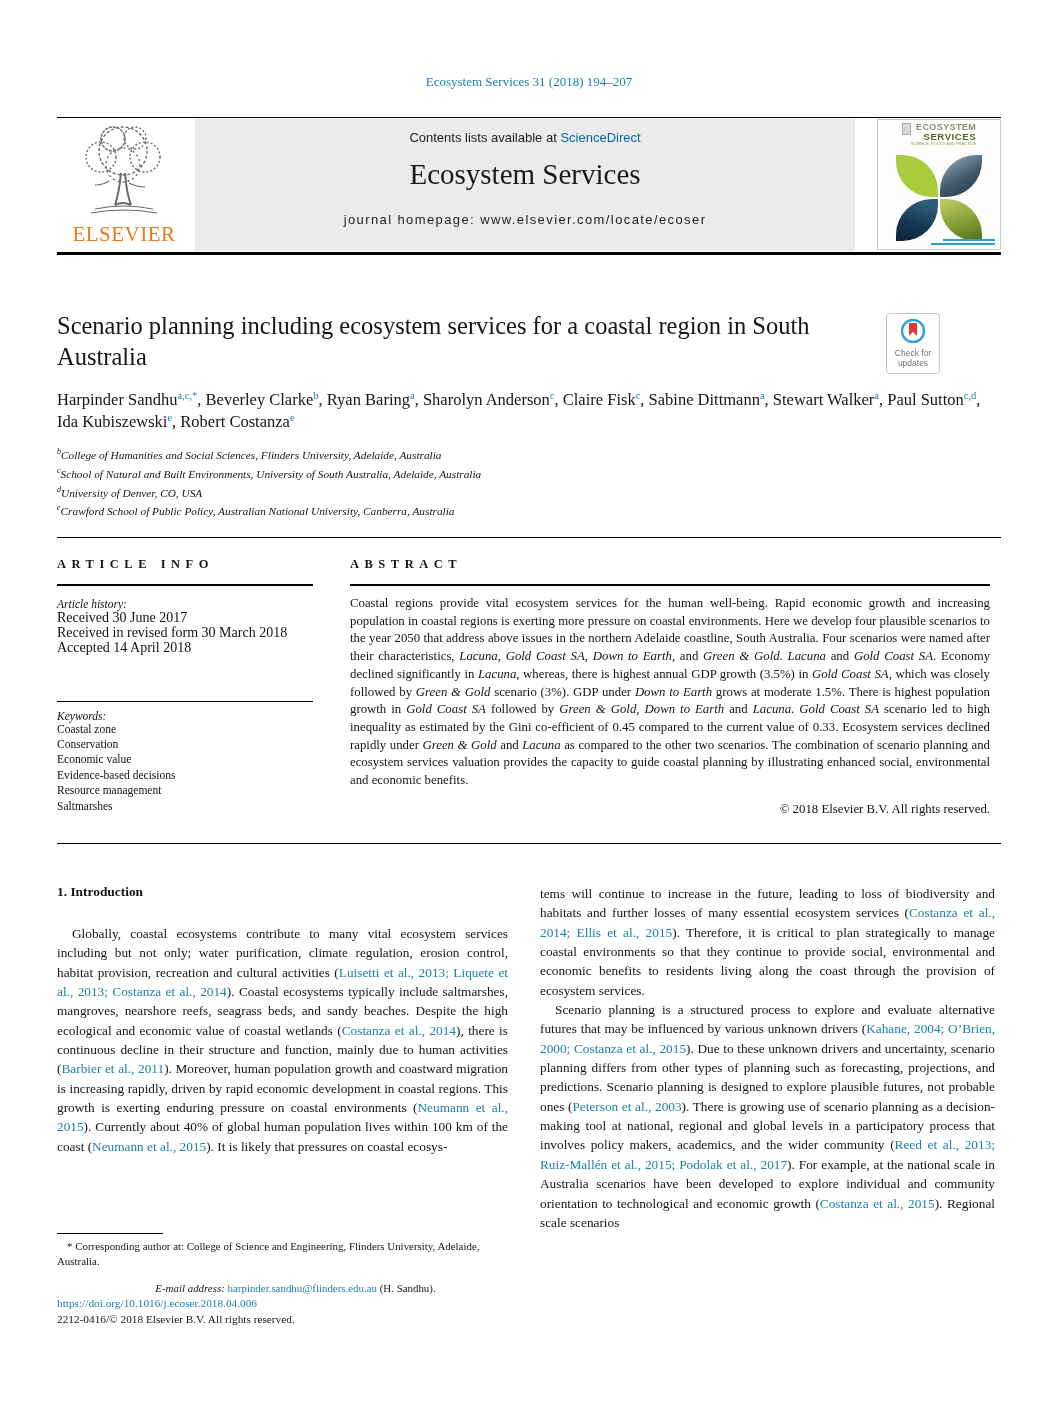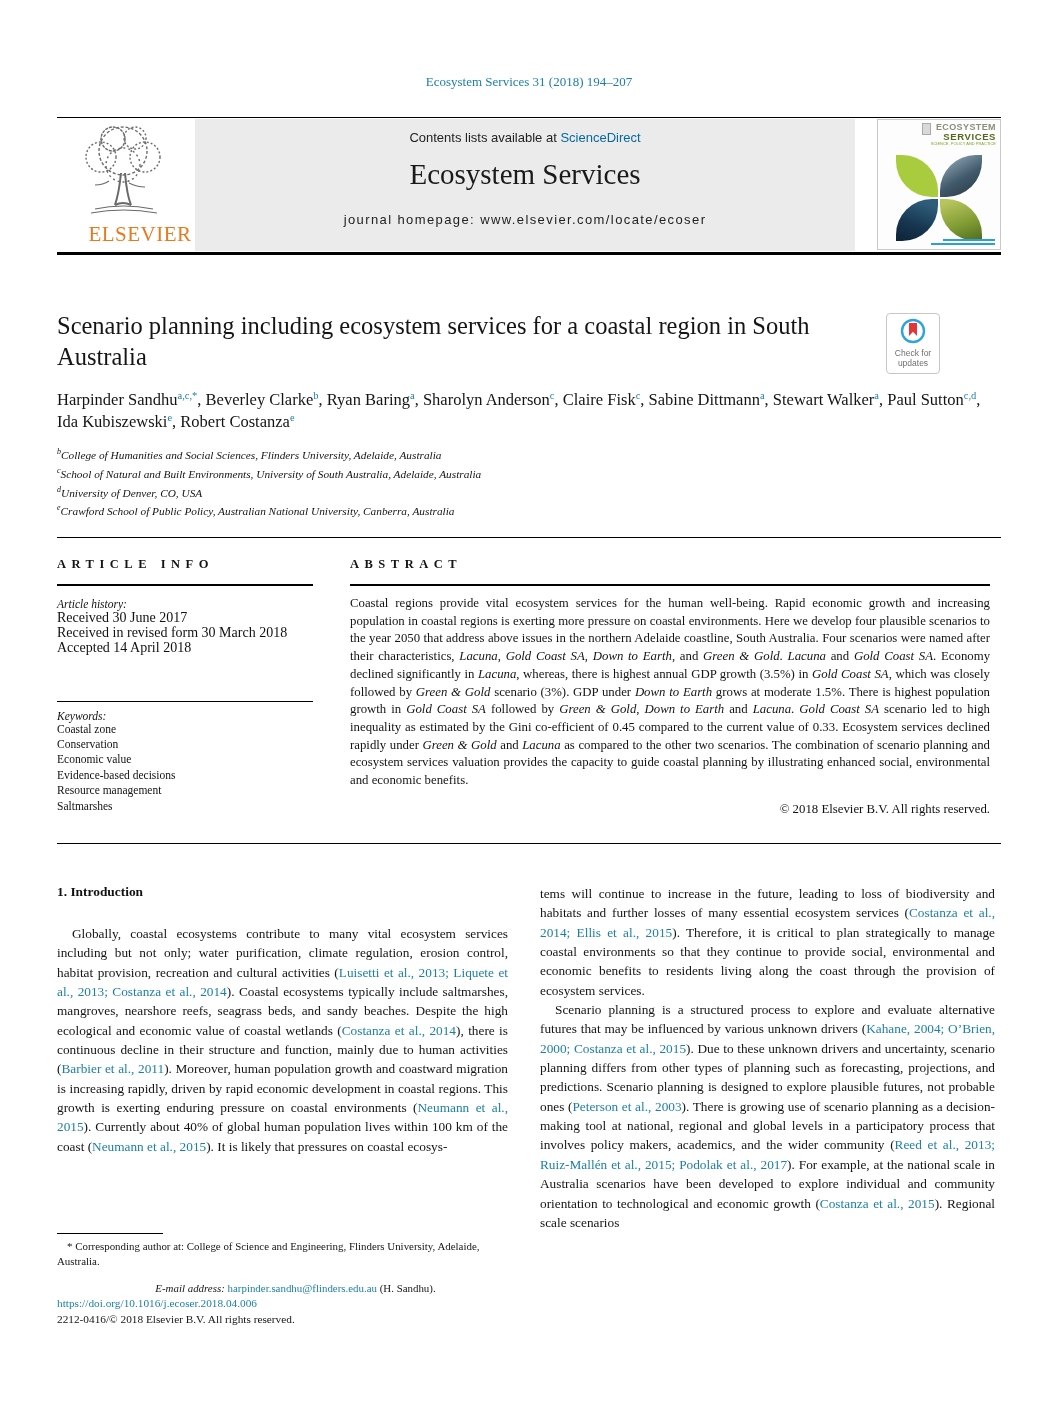--- a/index.html
+++ b/index.html
@@ -21,32 +21,32 @@
   .rule { position:absolute; left:57px; width:944px; background:#000; }
   .rule-top { top:117px; height:1px; }
   .rule-thick { top:252px; height:3px; }
   .rule-mid { top:537px; height:1px; }
   .rule-body { top:843px; height:1px; }
 
   
   .banner { position:absolute; top:119px; left:57px; width:944px; height:132px; display:flex; }
   .logo-area { width:138px; height:132px; position:relative; background:#fff; }
   .logo-tree { position:absolute; top:2px; left:8px; }
-  .elsevier-word { position:absolute; bottom:4px; left:16px; width:134px; text-align:center;
+  .elsevier-word { position:absolute; bottom:4px; left:0; width:134px; text-align:center;
     font-size:21px; color:#e87a1e; letter-spacing:0.5px; font-family:"Liberation Serif",serif; }
   .banner-gray { flex:1; background:#ebebeb; text-align:center; padding-top:11px; height:132px; }
   .contents-line { font-family:"Liberation Sans",sans-serif; font-size:13px; color:#222; }
   .journal-title { font-size:29px; color:#1a1a1a; margin-top:13px; font-family:"Liberation Serif",serif; }
   .homepage-line { font-family:Liberation Sans, sans-serif; font-size:13px; color:#222;
     letter-spacing:1.4px; margin-top:21px; }
 
   
   .cover { width:124px; height:131px; margin-left:22px; background:#fdfdfd;
     border:1px solid #c9c9c9; position:relative; padding:3px 4px; }
-  .cover-head { display:flex; justify-content:flex-end; }
+  .cover-head { display:flex; justify-content:center; }
   .cover-minilogo { width:9px; height:12px; background:#d9d9d9; border:1px solid #aaa; }
   .cover-titles { text-align:right; line-height:1.05; }
   .cover-t1 { font-family:"Liberation Sans",sans-serif; font-size:9px; font-weight:bold;
     color:#8a8f7a; letter-spacing:0.4px; }
   .cover-t2 { font-family:"Liberation Sans",sans-serif; font-size:9.5px; font-weight:bold;
     color:#55661c; letter-spacing:0.6px; }
   .cover-sub { font-family:"Liberation Sans",sans-serif; font-size:4px; color:#7aa42c; }
   .leaves { width:86px; margin:8px auto 0 auto; display:grid;
     grid-template-columns:42px 42px; grid-gap:2px; }
   .leaf { width:42px; height:42px; }

